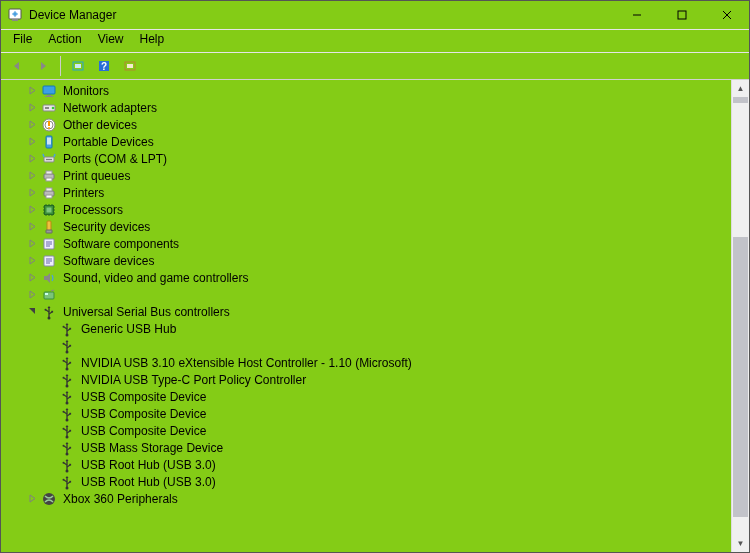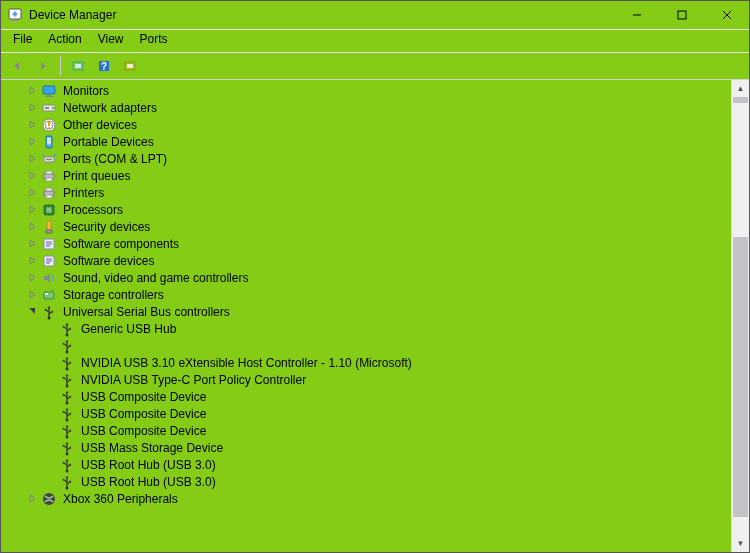--- a/index.html
+++ b/index.html
@@ -139,21 +139,21 @@
         <svg width="10" height="10">
           <path d="M1 1 L9 9 M9 1 L1 9" stroke="#000"></path>
         </svg>
       </div>
   </div>
 
   <div class="menubar">
     <div class="menuitem">File</div>
     <div class="menuitem">Action</div>
     <div class="menuitem">View</div>
-    <div class="menuitem">Ports</div>
+    <div class="menuitem">Help</div>
   </div>
 
   <div class="toolbar">
     <div class="tbtn">
         <svg width="14" height="14">
           <path d="M9 3 L4 7 L9 11 Z" fill="#888"></path>
         </svg>
       </div>
     <div class="tbtn">
         <svg width="14" height="14">
@@ -343,21 +343,20 @@
           <span class="twisty">
             <svg width="9" height="9">
               <path d="M2 1 L7 4.5 L2 8 Z" fill="none" stroke="#808080"></path>
             </svg>
           </span>
           <span class="cat-icon">
             <svg width="16" height="16">
               <use href="#i-storage"></use>
             </svg>
           </span>
-          <span class="label">Storage controllers</span>
         </div>
         <div class="node depth1">
           <span class="twisty">
             <svg width="9" height="9">
               <path d="M1 1 L7 1 L1 7 Z" fill="#404040" transform="rotate(90 4 4)"></path>
             </svg>
           </span>
           <span class="cat-icon">
             <svg width="16" height="16">
               <use href="#i-usb"></use>

